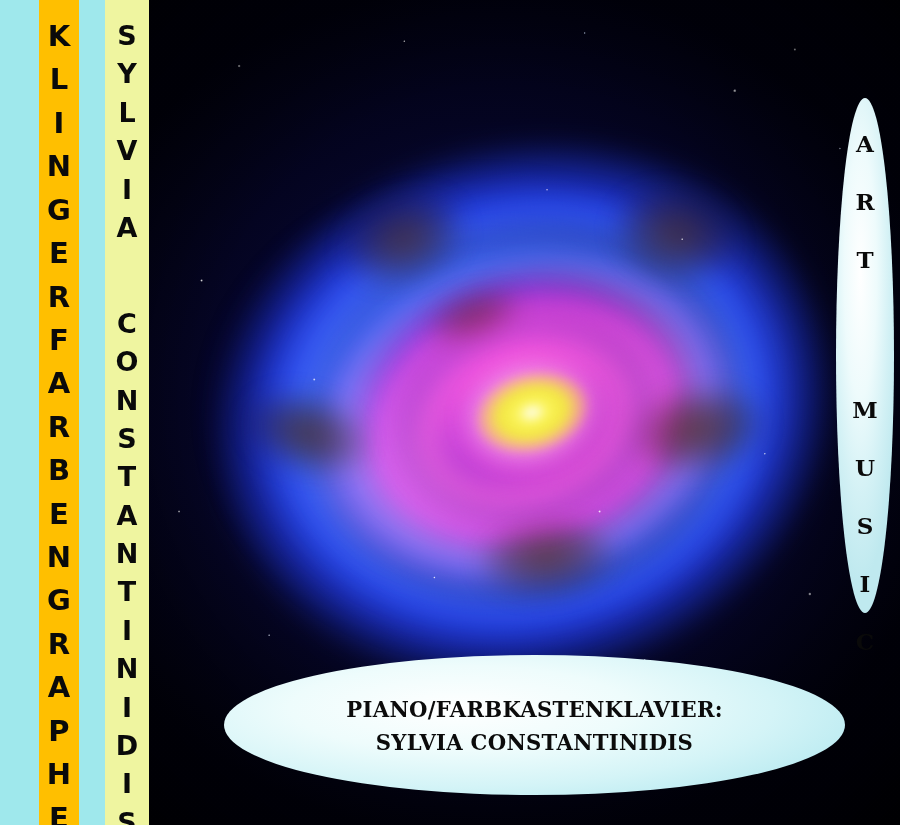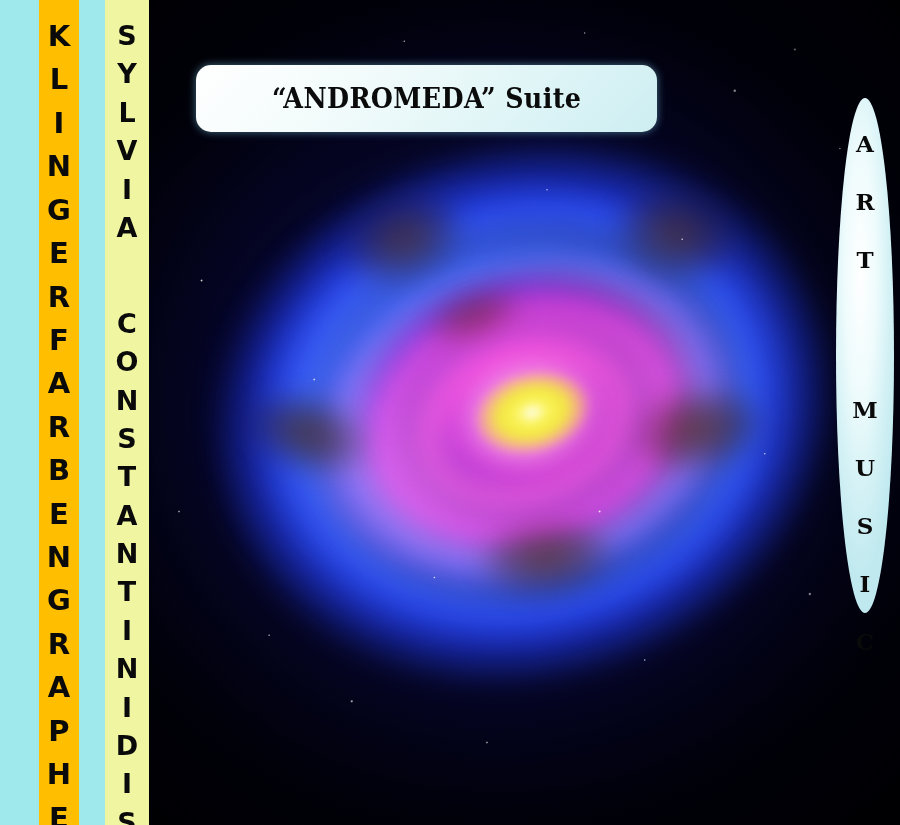--- a/index.html
+++ b/index.html
@@ -315,32 +315,33 @@
         <span>T</span>
         <span>I</span>
         <span>N</span>
         <span>I</span>
         <span>D</span>
         <span>I</span>
         <span>S</span>
       </div>
   </div>
 
-  <div id="title-banner">
-    <div id="title-text">“ANDROMEDA” Suite</div>
-  </div>
 
   <div id="artmusic-ellipse">
     <div id="artmusic-letters">
         <span>A</span>
         <span>R</span>
         <span>T</span>
         <span class="gap">&nbsp;</span>
         <span>M</span>
         <span>U</span>
         <span>S</span>
         <span>I</span>
         <span>C</span>
       </div>
   </div>
 
+  <div id="credits-ellipse">
+    <div class="credit-line">PIANO/FARBKASTENKLAVIER:</div>
+    <div class="credit-line">SYLVIA  CONSTANTINIDIS</div>
+  </div>
 
 </div>
 
 </body></html>

